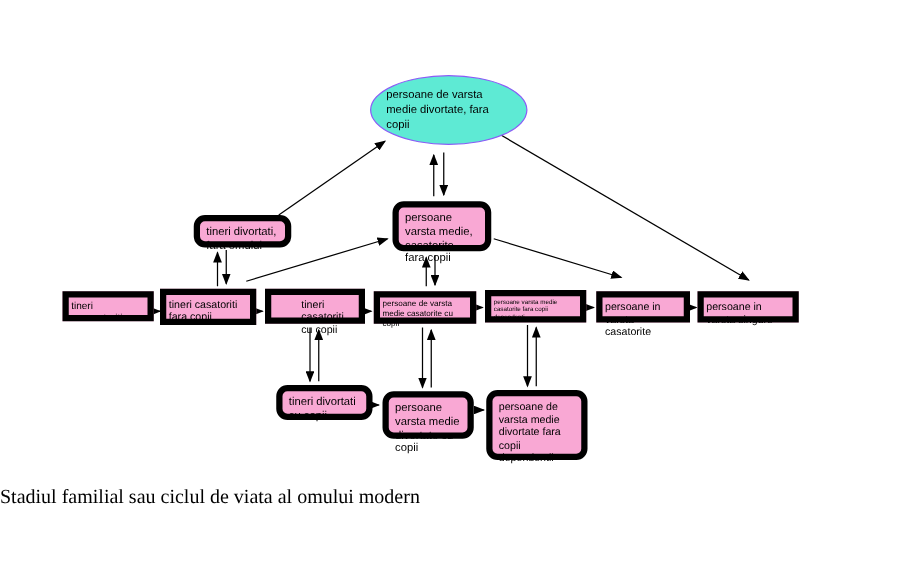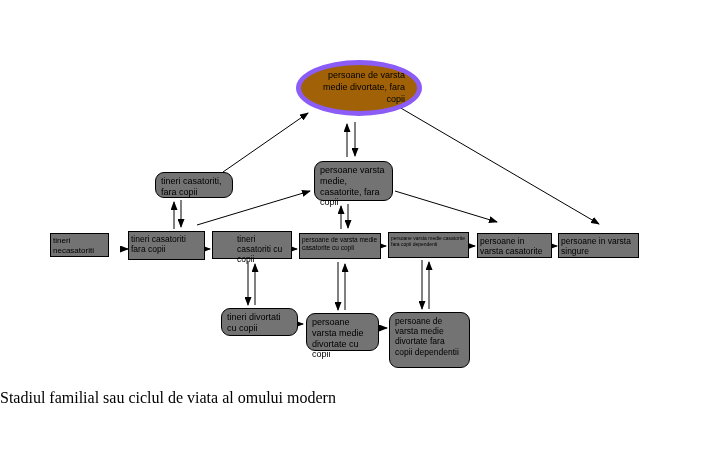--- a/index.html
+++ b/index.html
@@ -8,39 +8,39 @@
     position: relative;
     width: 728px;
     height: 462px;
     background: #ffffff;
     color: #000;
     font-family: "Liberation Sans", sans-serif;
     overflow: hidden;
   }
   .node {
     position: absolute;
-    border: 1px solid #000000;
-    background: #737373;
+    border: 5px solid #000000;
+    background: #f9a8d4;
     font-size: 8.5px;
     line-height: 1.2;
     padding: 2px 2px;
   }
   .rounded {
     border-radius: 9px;
     padding: 3px 5px;
   }
   .ellipse {
     position: absolute;
-    border: 5px solid #8b5cf6;
+    border: 1px solid #8b5cf6;
     border-radius: 50%;
-    background: #a16207;
+    background: #5eead4;
     display: flex;
     align-items: center;
     justify-content: center;
-    text-align: right;
+    text-align: left;
     font-size: 9px;
     line-height: 1.3;
     padding: 4px 12px;
   }
   #arrows {
     position: absolute;
     left: 0; top: 0;
     width: 728px; height: 462px;
     pointer-events: none;
   }
@@ -98,27 +98,27 @@
     <line x1="197" y1="225" x2="310" y2="191" marker-end="url(#ah)"></line>
     <line x1="399" y1="107" x2="599" y2="224" marker-end="url(#ah)"></line>
     <line x1="395" y1="191" x2="497" y2="222" marker-end="url(#ah)"></line>
   </svg>
 
   <div class="ellipse" style="left:296px; top:60px; width:126px; height:56px;">
     <span>persoane de varsta medie divortate, fara copii</span>
   </div>
 
   <div class="node rounded" style="left:155px; top:172px; width:78px; height:26px; font-size:9px;">
-    <span>tineri casatoriti, fara copii</span>
+    <span>tineri divortati, fara omului</span>
   </div>
   <div class="node rounded" style="left:314px; top:161px; width:79px; height:40px; font-size:9px;">
     <span>persoane varsta medie, casatorite, fara copii</span>
   </div>
 
-  <div class="node" style="left:50px; top:233px; width:59px; height:24px; font-size:8px;">
+  <div class="node" style="left:50px; top:233px; width:73px; height:24px; font-size:8px;">
     <span>tineri necasatoriti</span>
   </div>
   <div class="node" style="left:128px; top:231px; width:77px; height:29px;">
     <span>tineri casatoriti fara copii</span>
   </div>
   <div class="node" style="left:212px; top:231px; width:80px; height:28px;padding-left:24px;">
     <span>tineri casatoriti cu copii</span>
   </div>
   <div class="node" style="left:299px; top:233px; width:82px; height:26px; font-size:6.5px;">
     <span>persoane de varsta medie casatorite cu copii</span>

